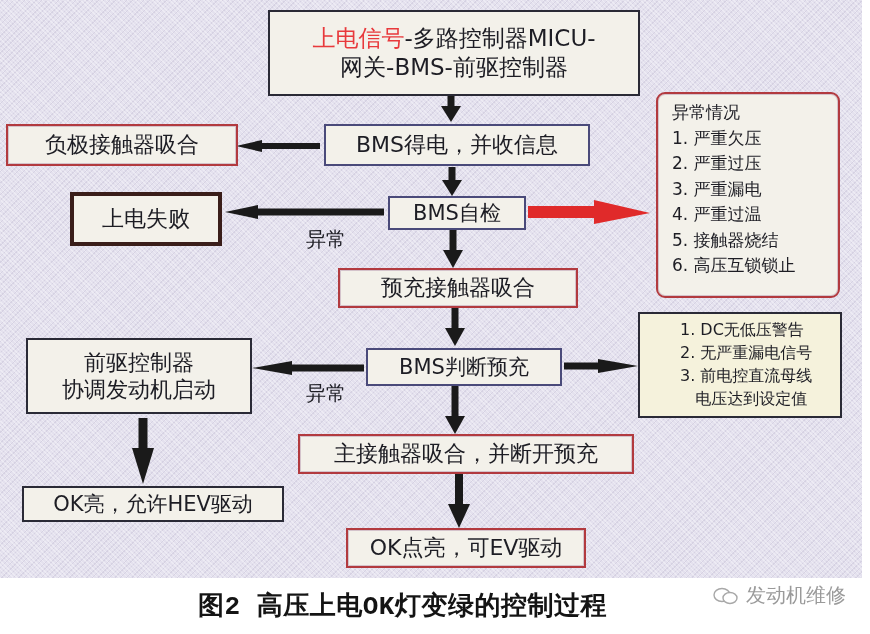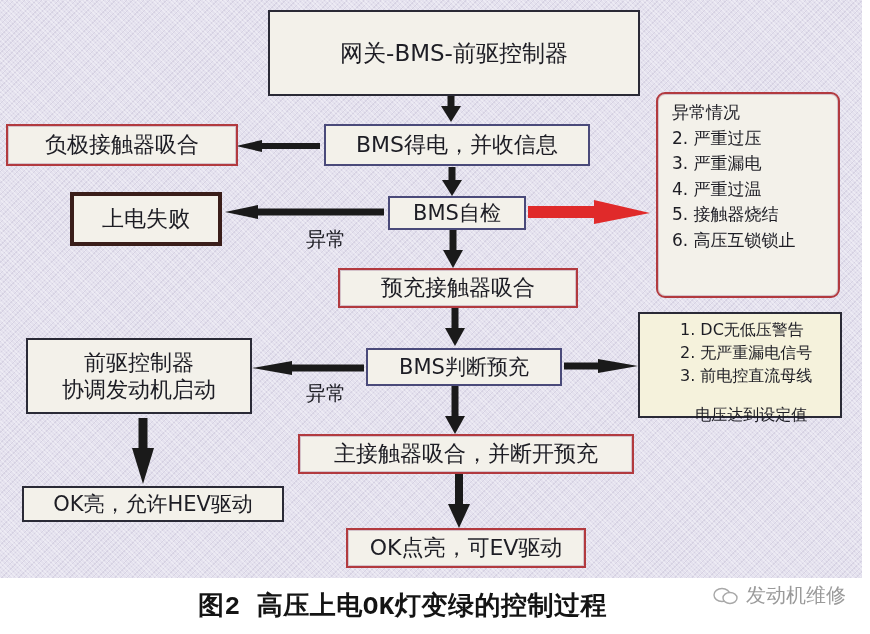--- a/index.html
+++ b/index.html
@@ -95,20 +95,23 @@
       <rect x="528" y="206" width="70" height="12"></rect>
       <path d="M594,200 L594,224 L650,213 z"></path>
     </g>
     <g stroke="#1a1a1a" fill="#1a1a1a">
       <line x1="564" y1="366" x2="600" y2="366" stroke-width="7"></line>
       <path d="M598,359 L598,373 L638,366 z" stroke="none"></path>
     </g>
   </svg>
 
   <div class="box b-dark" style="left:268px; top:10px; width:372px; height:86px; font-size:23px;">
+    <div>
+      <span class="red-text">上电信号</span><span>-多路控制器MICU-</span>
+    </div>
     <div>网关-BMS-前驱控制器</div>
   </div>
 
   <div class="box b-blue" style="left:324px; top:124px; width:266px; height:42px;">
     <span>BMS得电，并收信息</span>
   </div>
 
   <div class="box b-red" style="left:6px; top:124px; width:232px; height:42px;">
     <span>负极接触器吸合</span>
   </div>
@@ -122,20 +125,21 @@
   </div>
 
   <div class="label" style="left:306px; top:226px;">异常</div>
 
   <div class="box b-red" style="left:338px; top:268px; width:240px; height:40px;">
     <span>预充接触器吸合</span>
   </div>
 
   <div class="box b-red list-box" style="left:656px; top:92px; width:184px; height:206px;border-radius:9px;">
     <div>异常情况</div>
+    <div>1. 严重欠压</div>
     <div>2. 严重过压</div>
     <div>3. 严重漏电</div>
     <div>4. 严重过温</div>
     <div>5. 接触器烧结</div>
     <div>6. 高压互锁锁止</div>
   </div>
 
   <div class="box b-dark" style="left:26px; top:338px; width:226px; height:76px;">
     <div>前驱控制器</div>
     <div>协调发动机启动</div>
@@ -144,21 +148,21 @@
   <div class="box b-blue" style="left:366px; top:348px; width:196px; height:38px; font-size:21px;">
     <span>BMS判断预充</span>
   </div>
 
   <div class="label" style="left:306px; top:380px;">异常</div>
 
   <div class="box b-dark list-box2" style="left:638px; top:312px; width:204px; height:106px;padding-left:40px;">
     <div>1. DC无低压警告</div>
     <div>2. 无严重漏电信号</div>
     <div>3. 前电控直流母线</div>
-    <div style="white-space:pre;margin-top:16px;">   电压达到设定值</div>
+    <div style="white-space:pre;">   电压达到设定值</div>
   </div>
 
   <div class="box b-red" style="left:298px; top:434px; width:336px; height:40px;">
     <span>主接触器吸合，并断开预充</span>
   </div>
 
   <div class="box b-dark" style="left:22px; top:486px; width:262px; height:36px; font-size:21px;">
     <span>OK亮，允许HEV驱动</span>
   </div>
 

